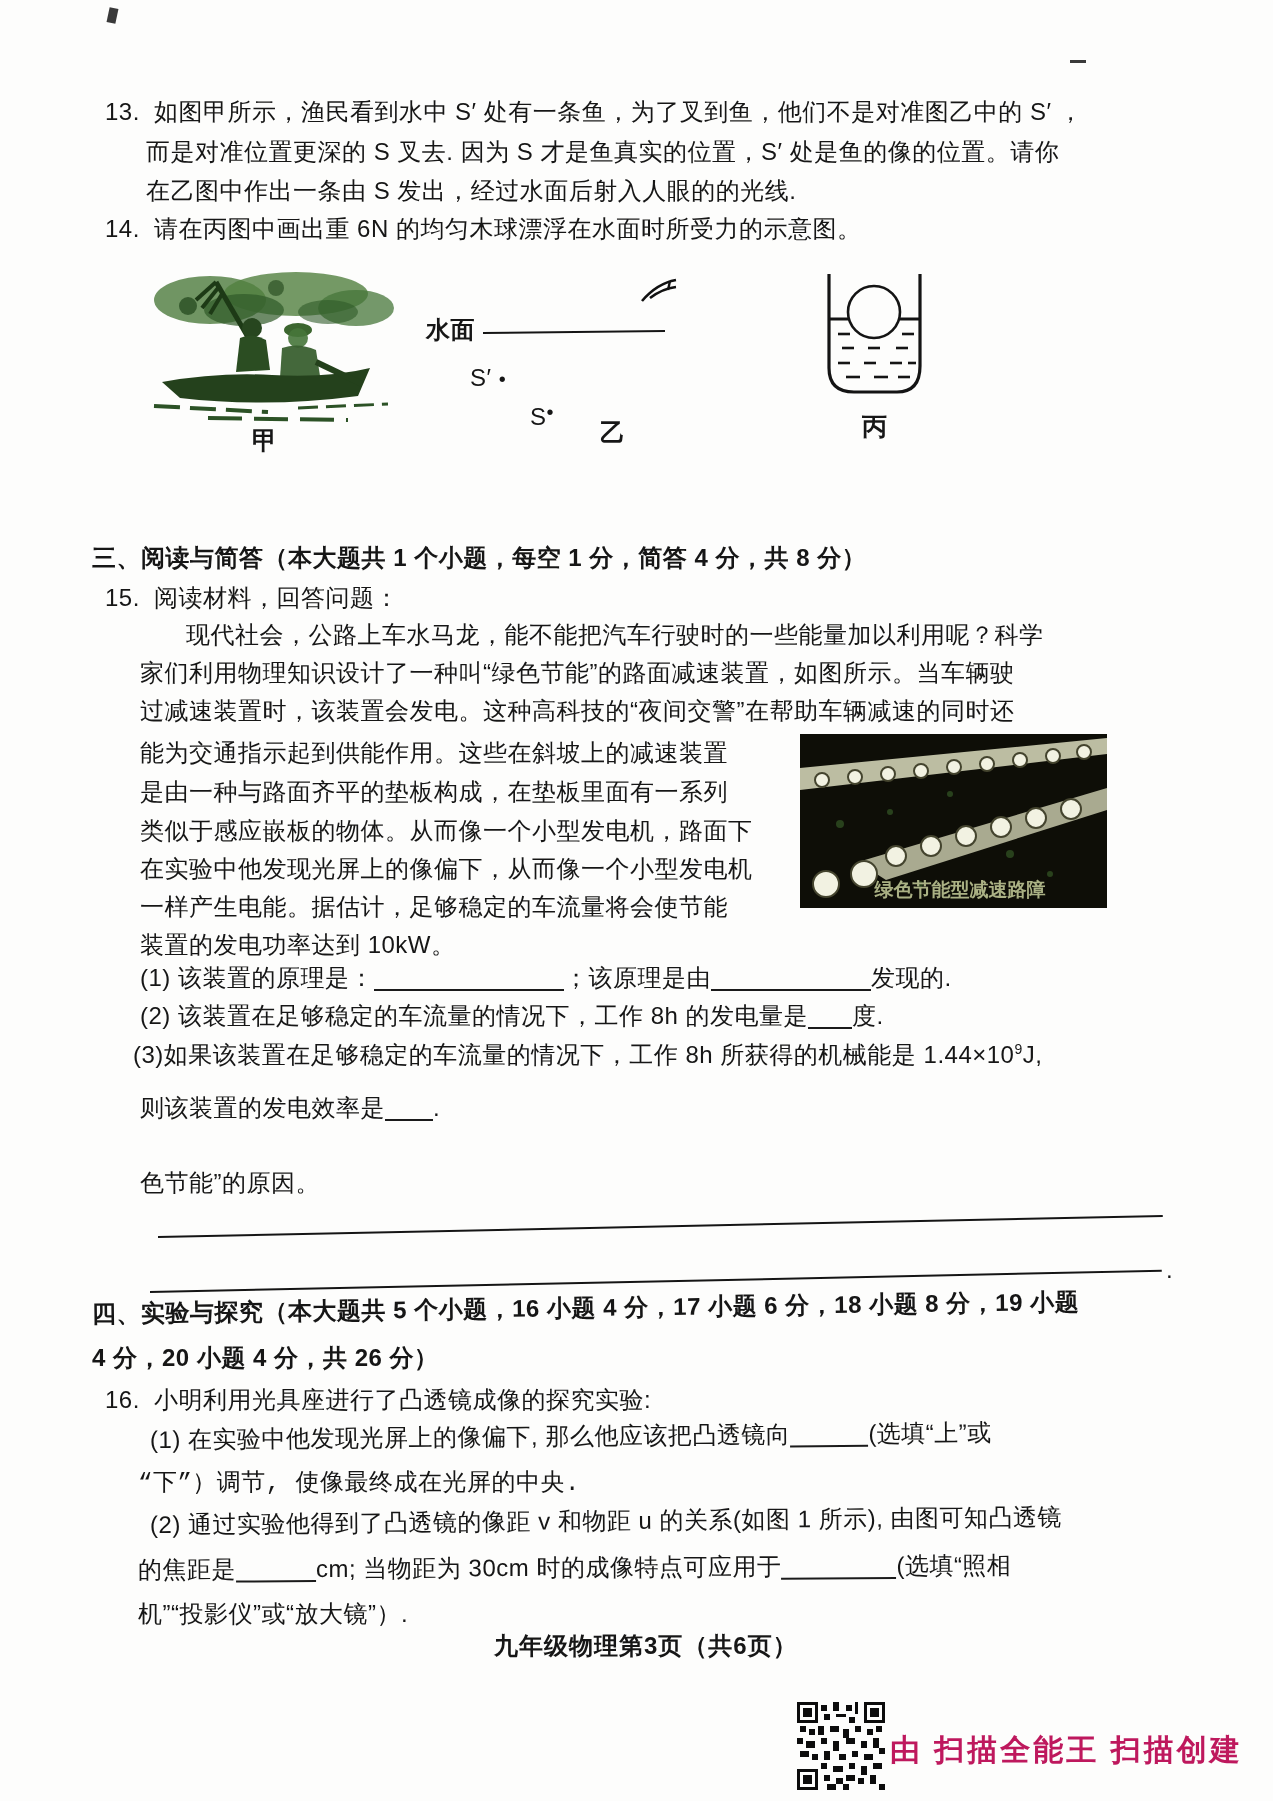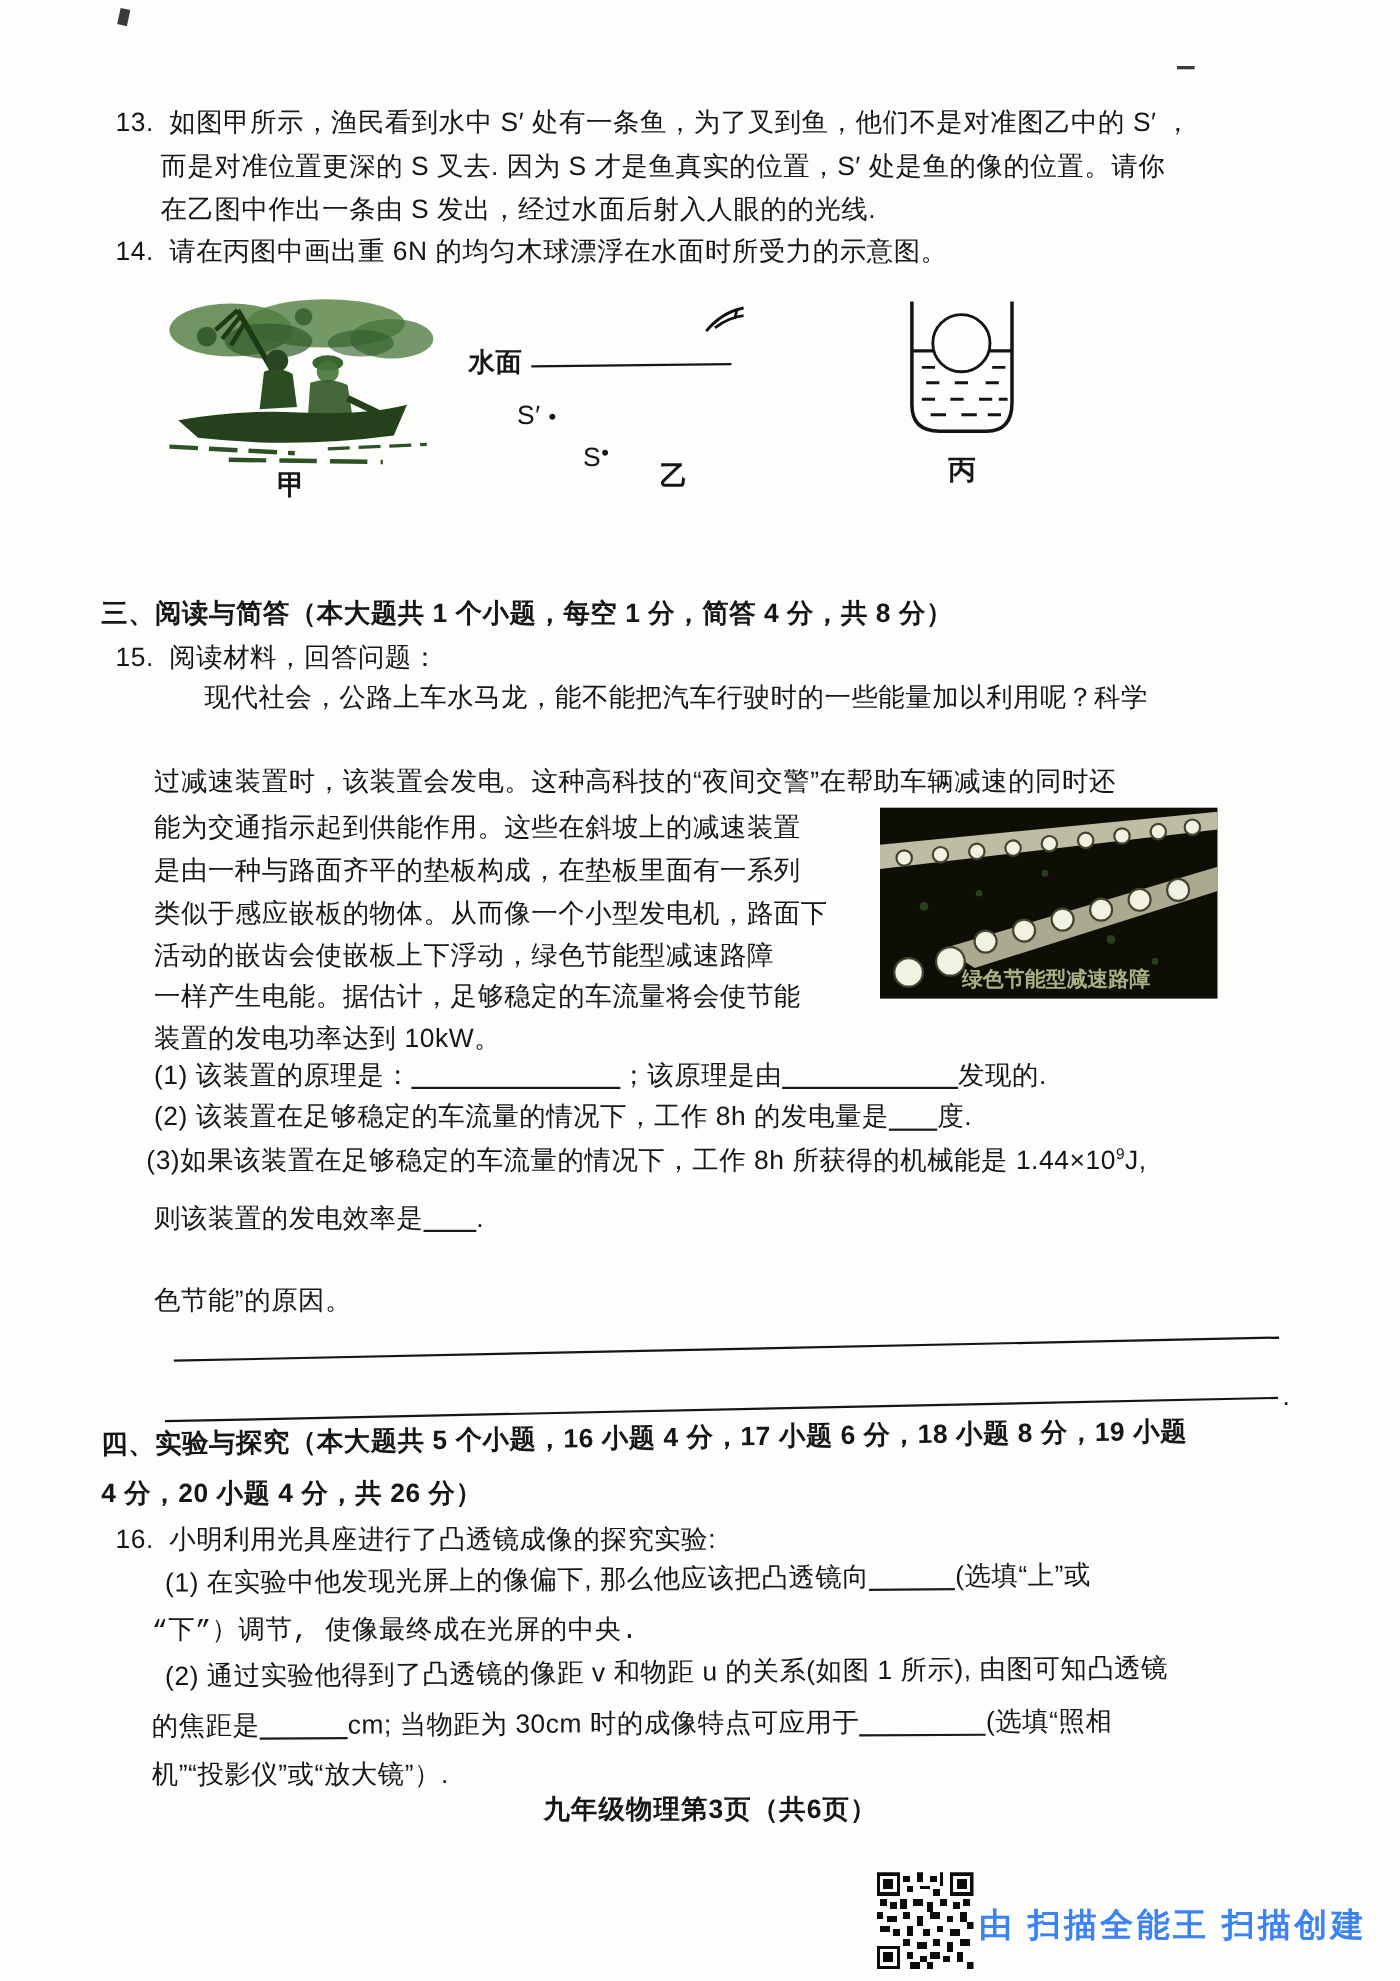--- a/index.html
+++ b/index.html
@@ -16,21 +16,21 @@
   .t{font-size:24px;letter-spacing:.5px;line-height:1;}
   .bold{font-weight:bold;}
   .num{display:inline-block;margin-right:14px;}
   .blank{display:inline-block;border-bottom:2px solid #1b1b1b;height:22px;vertical-align:-5px;}
   .w190{width:190px;} .w160{width:160px;} .w42{width:44px;} .w48{width:48px;}
   .w78{width:78px;} .w80{width:80px;} .w115{width:115px;}
   .ansline{position:absolute;border-top:2.5px solid #151515;transform-origin:left center;}
   .figlabel{font-size:25px;letter-spacing:1px;}
   .speck{position:absolute;background:#3a3a3a;}
   sup{font-size:14px;}
-  .credit{font-size:30px;letter-spacing:3px;color:#3b82f6;font-weight:bold;text-align:center;}
+  .credit{font-size:30px;letter-spacing:3px;color:#be185d;font-weight:bold;text-align:center;}
 </style>
 </head>
 <body>
 
 <div class="page">
 
   <div class="speck" style="left:108px;top:8px;width:9px;height:15px;transform:rotate(12deg);"></div>
   <div class="speck" style="left:1070px;top:60px;width:16px;height:3px;"></div>
 
   <div class="abs t" style="left:105px;top:100px;"><span class="num">13.</span><span>如图甲所示，渔民看到水中 S′ 处有一条鱼，为了叉到鱼，他们不是对准图乙中的 S′ ，</span></div>
@@ -99,25 +99,26 @@
         <line x1="58" y1="105" x2="72" y2="105"></line>
         <line x1="82" y1="105" x2="94" y2="105"></line>
     </g>
   </svg>
   <div class="abs figlabel bold" style="left:862px;top:410px;">丙</div>
 
   <div class="abs t bold" style="left:92px;top:546px;">三、阅读与简答（本大题共 1 个小题，每空 1 分，简答 4 分，共 8 分）</div>
   <div class="abs t" style="left:105px;top:586px;"><span class="num">15.</span><span>阅读材料，回答问题：</span></div>
 
   <div class="abs t" style="left:186px;top:623px;">现代社会，公路上车水马龙，能不能把汽车行驶时的一些能量加以利用呢？科学</div>
+  <div class="abs t" style="left:140px;top:661px;">家们利用物理知识设计了一种叫“绿色节能”的路面减速装置，如图所示。当车辆驶</div>
   <div class="abs t" style="left:140px;top:699px;">过减速装置时，该装置会发电。这种高科技的“夜间交警”在帮助车辆减速的同时还</div>
   <div class="abs t" style="left:140px;top:741px;">能为交通指示起到供能作用。这些在斜坡上的减速装置</div>
   <div class="abs t" style="left:140px;top:780px;">是由一种与路面齐平的垫板构成，在垫板里面有一系列</div>
   <div class="abs t" style="left:140px;top:819px;">类似于感应嵌板的物体。从而像一个小型发电机，路面下</div>
-  <div class="abs t" style="left:140px;top:857px;">活动的嵌齿会使嵌板上下浮动，绿色节能型减速路障</div>
+  <div class="abs t" style="left:140px;top:857px;">在实验中他发现光屏上的像偏下，从而像一个小型发电机</div>
   <div class="abs t" style="left:140px;top:895px;">一样产生电能。据估计，足够稳定的车流量将会使节能</div>
   <div class="abs t" style="left:140px;top:933px;">装置的发电功率达到 10kW。</div>
 
   <svg class="abs" style="left:800px;top:734px;" width="307" height="174" viewBox="0 0 307 174">
     <rect x="0" y="0" width="307" height="174" fill="#0e0e07"></rect>
     <polygon points="0,34 307,4 307,20 0,56" fill="#cfd0b4" opacity="0.9"></polygon>
     <polygon points="58,128 307,54 307,76 86,146" fill="#c4c6a8" opacity="0.85"></polygon>
     <g fill="#f2f2e2" stroke="#44442e" stroke-width="2">
       <circle cx="22" cy="46" r="7"></circle>
         <circle cx="55" cy="43" r="7"></circle>

